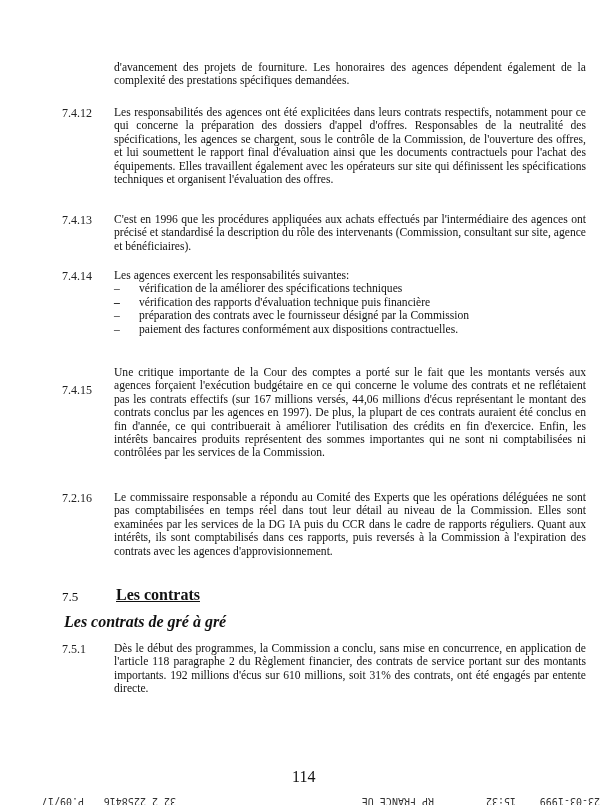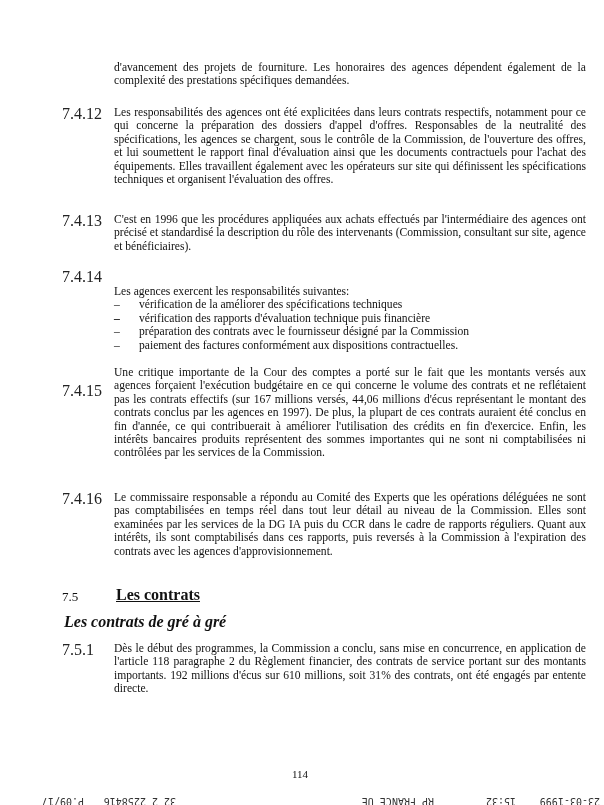--- a/index.html
+++ b/index.html
@@ -4,29 +4,29 @@
 <style>
   html, body { margin: 0; padding: 0; background: #ffffff; }
   body {
     width: 604px; height: 805px; position: relative; overflow: hidden;
     font-family: "Liberation Serif", "DejaVu Serif", serif;
     color: #111;
   }
   .page { position: absolute; left: 0; top: 0; width: 604px; height: 805px; margin-top: 6px; }
   .txt { font-size: 11.6px; line-height: 13.4px; text-align: justify; }
   .para { position: absolute; left: 114px; width: 472px; font-family: Liberation Serif, serif; }
-  .num { position: absolute; left: 62px; font-size: 16px; line-height: 13.4px; color: #222; }
+  .num { position: absolute; left: 62px; font-size: 12px; line-height: 13.4px; color: #222; }
   .intro { position: absolute; left: 114px; top: 55px; width: 472px; }
   .bullets { list-style: none; margin: 0; padding: 0; }
   .bullets li { position: relative; padding-left: 25px; text-align: left; }
   .bullets li .dash { position: absolute; left: 0; top: 0; width: 10px; }
   .sec-num { position: absolute; left: 62px; top: 583px; font-size: 13px; }
   .sec-title { position: absolute; left: 116px; top: 580px; font-size: 16px; font-weight: bold; text-decoration: underline; }
   .subhead { position: absolute; left: 64px; top: 607px; font-size: 16px; font-weight: bold; font-style: italic; }
-  .pagenum { position: absolute; left: 292px; top: 762px; font-size: 11px; }
+  .pagenum { position: absolute; left: 292px; top: 762px; font-size: 16px; }
   .fax {
     position: absolute; left: 0; top: 788px; width: 604px; height: 14px;
     transform: rotate(180deg);
     font-family: "DejaVu Sans Mono", "Liberation Mono", monospace;
     font-size: 10px; line-height: 14px; color: #333;
   }
   .fax span { position: absolute; top: 0; white-space: nowrap; }
 </style>
 </head>
 <body>
@@ -35,35 +35,35 @@
 
   <div class="intro txt">d'avancement des projets de fourniture. Les honoraires des agences dépendent également de la complexité des prestations spécifiques demandées.</div>
 
   <div class="num" style="top:101px;">7.4.12</div>
   <div class="para txt" style="top:100px;">Les responsabilités des agences ont été explicitées dans leurs contrats respectifs, notamment pour ce qui concerne la préparation des dossiers d'appel d'offres. Responsables de la neutralité des spécifications, les agences se chargent, sous le contrôle de la Commission, de l'ouverture des offres, et lui soumettent le rapport final d'évaluation ainsi que les documents contractuels pour l'achat des équipements. Elles travaillent également avec les opérateurs sur site qui définissent les spécifications techniques et organisent l'évaluation des offres.</div>
 
   <div class="num" style="top:208px;">7.4.13</div>
   <div class="para txt" style="top:207px;">C'est en 1996 que les procédures appliquées aux achats effectués par l'intermédiaire des agences ont précisé et standardisé la description du rôle des intervenants (Commission, consultant sur site, agence et bénéficiaires).</div>
 
   <div class="num" style="top:264px;">7.4.14</div>
-  <div class="para txt" style="top:279px;">
+  <div class="para txt" style="top:263px;">
     <div>Les agences exercent les responsabilités suivantes:</div>
     <ul class="bullets">
       <li><span class="dash">–</span><span>vérification de la améliorer des spécifications techniques</span></li>
       <li><span class="dash">–</span></li>
       <li><span class="dash">–</span><span>vérification des rapports d'évaluation technique puis financière</span></li>
       <li><span class="dash">–</span><span>préparation des contrats avec le fournisseur désigné par la Commission</span></li>
       <li><span class="dash">–</span><span>paiement des factures conformément aux dispositions contractuelles.</span></li>
     </ul>
   </div>
 
   <div class="num" style="top:378px;text-align:center;">7.4.15</div>
   <div class="para txt" style="top:360px;">Une critique importante de la Cour des comptes a porté sur le fait que les montants versés aux agences forçaient l'exécution budgétaire en ce qui concerne le volume des contrats et ne reflétaient pas les contrats effectifs (sur 167 millions versés, 44,06 millions d'écus représentant le montant des contrats conclus par les agences en 1997). De plus, la plupart de ces contrats auraient été conclus en fin d'année, ce qui contribuerait à améliorer l'utilisation des crédits en fin d'exercice. Enfin, les intérêts bancaires produits représentent des sommes importantes qui ne sont ni comptabilisées ni contrôlées par les services de la Commission.</div>
 
-  <div class="num" style="top:486px;">7.4.16</div>
+  <div class="num" style="top:486px;">7.2.16</div>
   <div class="para txt" style="top:485px;">Le commissaire responsable a répondu au Comité des Experts que les opérations déléguées ne sont pas comptabilisées en temps réel dans tout leur détail au niveau de la Commission. Elles sont examinées par les services de la DG IA puis du CCR dans le cadre de rapports réguliers. Quant aux intérêts, ils sont comptabilisés dans ces rapports, puis reversés à la Commission à l'expiration des contrats avec les agences d'approvisionnement.</div>
 
   <div class="sec-num">7.5</div>
   <div class="sec-title">Les contrats</div>
   <div class="subhead">Les contrats de gré à gré</div>
 
   <div class="num" style="top:637px;">7.5.1</div>
   <div class="para txt" style="top:636px;">Dès le début des programmes, la Commission a conclu, sans mise en concurrence, en application de l'article 118 paragraphe 2 du Règlement financier, des contrats de service portant sur des montants importants. 192 millions d'écus sur 610 millions, soit 31% des contrats, ont été engagés par entente directe.</div>
 
   <div class="pagenum">114</div>

